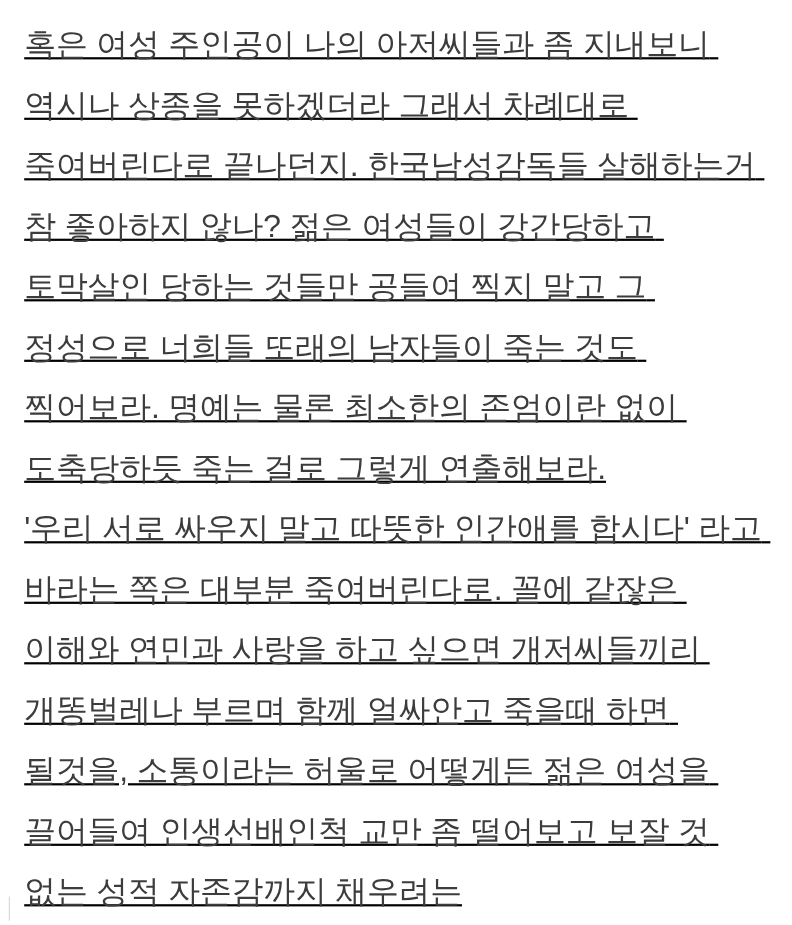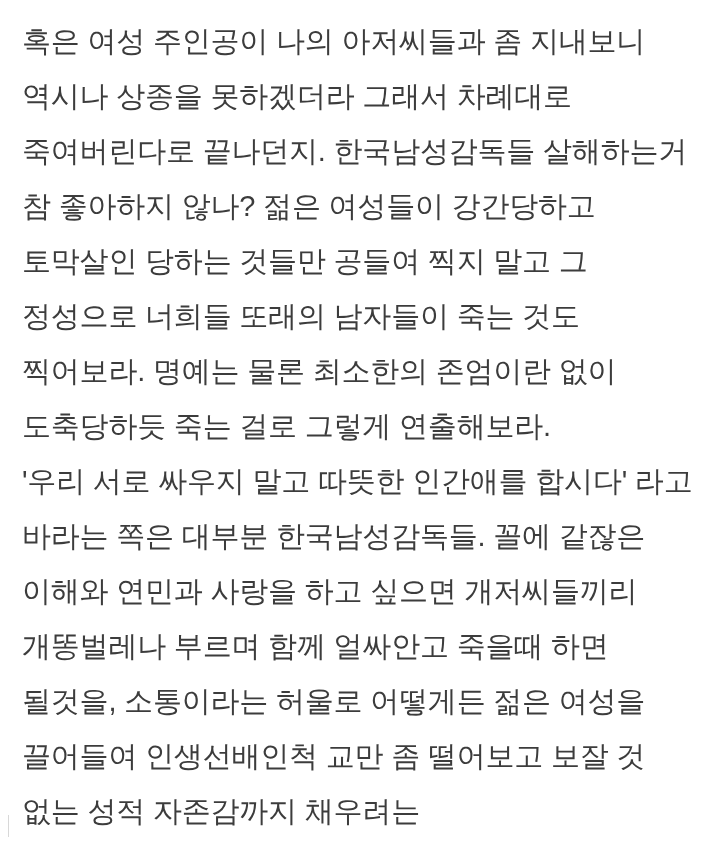--- a/index.html
+++ b/index.html
@@ -13,20 +13,21 @@
     overflow: hidden;
     font-family: "Liberation Sans", "DejaVu Sans", sans-serif;
   }
   #page {
     position: relative;
     width: 720px;
     height: 841px;
     background: #ffffff;
     box-sizing: border-box;
     padding: 14px 10px 0 22px;
+    text-decoration: underline;
   }
   .para {
     margin: 0;
     color: #3c3c3c;
     font-size: 29px;
     line-height: 55px;
     letter-spacing: -0.2px;
     word-break: keep-all;
     white-space: pre-wrap;
   }
@@ -48,16 +49,16 @@
     width: 1px;
     height: 26px;
     background: #d8d8d8;
   }
 </style>
 </head>
 <body>
 
 <div id="page">
   <p class="para">혹은 여성 주인공이 나의 아저씨들과 좀 지내보니 역시나 상종을 못하겠더라 그래서 차례대로 죽여버린다로 끝나던지. 한국남성감독들 살해하는거 참 좋아하지 않나? 젊은 여성들이 강간당하고 토막살인 당하는 것들만 공들여 찍지 말고 그 정성으로 너희들 또래의 남자들이 죽는 것도 찍어보라. 명예는 물론 최소한의 존엄이란 없이 도축당하듯 죽는 걸로 그렇게 연출해보라.</p>
-  <p class="para">'우리 서로 싸우지 말고 따뜻한 인간애를 합시다' 라고 바라는 쪽은 대부분 한국남성감독들. 꼴에 같잖은 이해와 연민과 사랑을 하고 싶으면 개저씨들끼리 개똥벌레나 부르며 함께 얼싸안고 죽을때 하면 될것을, 소통이라는 허울로 어떻게든 젊은 여성을 끌어들여 인생선배인척 교만 좀 떨어보고 보잘 것 없는 성적 자존감까지 채우려는</p>
+  <p class="para">'우리 서로 싸우지 말고 따뜻한 인간애를 합시다' 라고 바라는 쪽은 대부분 죽여버린다로. 꼴에 같잖은 이해와 연민과 사랑을 하고 싶으면 개저씨들끼리 개똥벌레나 부르며 함께 얼싸안고 죽을때 하면 될것을, 소통이라는 허울로 어떻게든 젊은 여성을 끌어들여 인생선배인척 교만 좀 떨어보고 보잘 것 없는 성적 자존감까지 채우려는</p>
   <div id="left-rule"></div>
   <div id="bottom-edge"></div>
 </div>
 
 </body></html>

